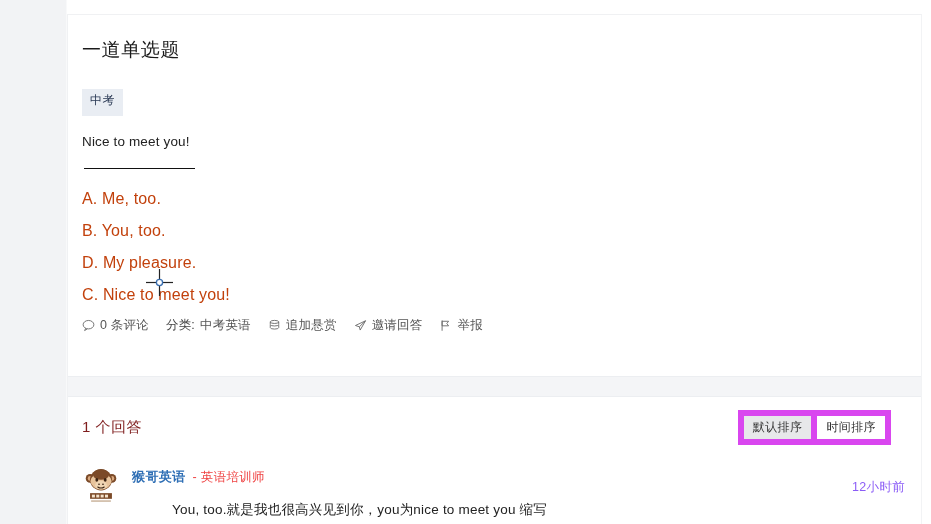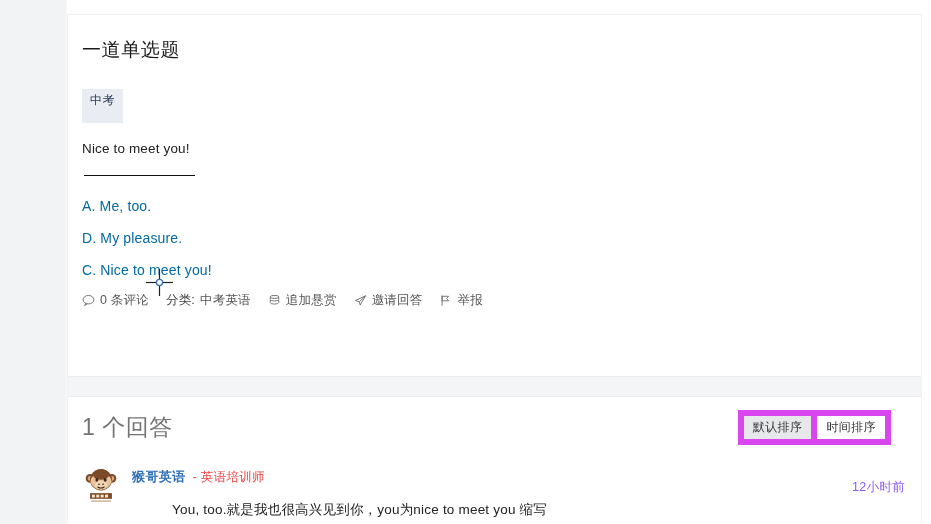--- a/index.html
+++ b/index.html
@@ -35,42 +35,42 @@
     margin: 0 0 26px 0;
   }
 
   .tag-row { margin-bottom: 14px; }
   .tag {
     display: inline-block;
     background: #e9edf3;
     color: #2b3a55;
     font-size: 12px;
     line-height: 14px;
-    padding: 4px 8px 16px 8px;
+    padding: 4px 8px 9px 8px;
     letter-spacing: 0.5px;
   }
 
   .q-body { margin-bottom: 2px; }
   .q-line {
     font-size: 13.5px;
     color: #222;
     line-height: 20px;
     margin-bottom: 16px;
     letter-spacing: 0.15px;
     margin-top: 16px;
   }
   .blank-rule {
     width: 111px;
     height: 0;
     border-top: 1.6px solid #111;
     margin: 14px 0 20px 2px;
   }
   .opt {
-    font-size: 14px;
-    color: #0369a1;
+    font-size: 16px;
+    color: #c2410c;
     line-height: 20px;
     margin-bottom: 12px;
     letter-spacing: 0.15px;
   }
 
   .meta-row {
     display: flex;
     align-items: center;
     gap: 6px;
     font-size: 12.5px;
@@ -102,22 +102,22 @@
 
   .answers-head {
     position: absolute;
     left: 14px; right: 30px;
     top: 395px;
     display: flex;
     align-items: center;
     justify-content: space-between;
   }
   .answers-count {
-    font-size: 23px;
-    color: #737373;
+    font-size: 15px;
+    color: #7f1d1d;
     letter-spacing: 0.5px;
   }
   .sorter { display: flex; }
   .sort-btn {
     font-size: 12px;
     color: #333;
     padding: 4px 9px 5px 9px;
     border: 6px solid #d946ef;
     background: #ffffff;
     letter-spacing: 0.4px;
@@ -190,20 +190,21 @@
       <h1 class="q-title">一道单选题</h1>
 
       <div class="tag-row">
         <span class="tag">中考</span>
       </div>
 
       <div class="q-body">
         <div class="q-line">Nice to meet you!</div>
         <div class="blank-rule"></div>
         <div class="opt">A. Me, too.</div>
+        <div class="opt">B. You, too.</div>
         <div class="opt">D. My pleasure.</div>
         <div class="opt">C. Nice to meet you!</div>
       </div>
 
       <div class="meta-row">
 
         <span class="meta-item">
           <span class="ic">
             <svg viewBox="0 0 16 16">
                 <ellipse cx="8" cy="7" rx="6.6" ry="5.2" fill="none" stroke="#666" stroke-width="1.1"></ellipse>

